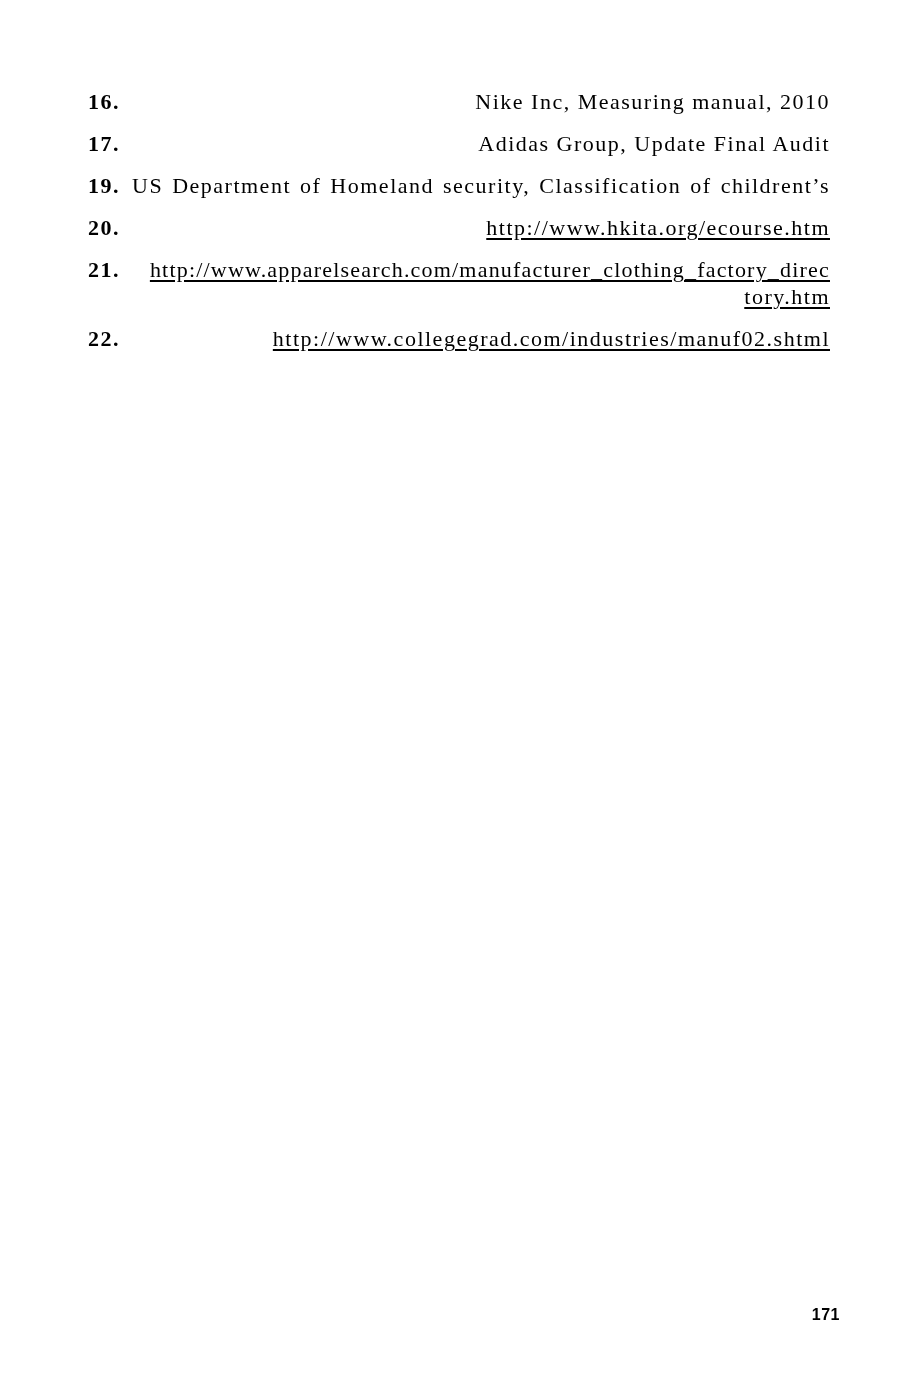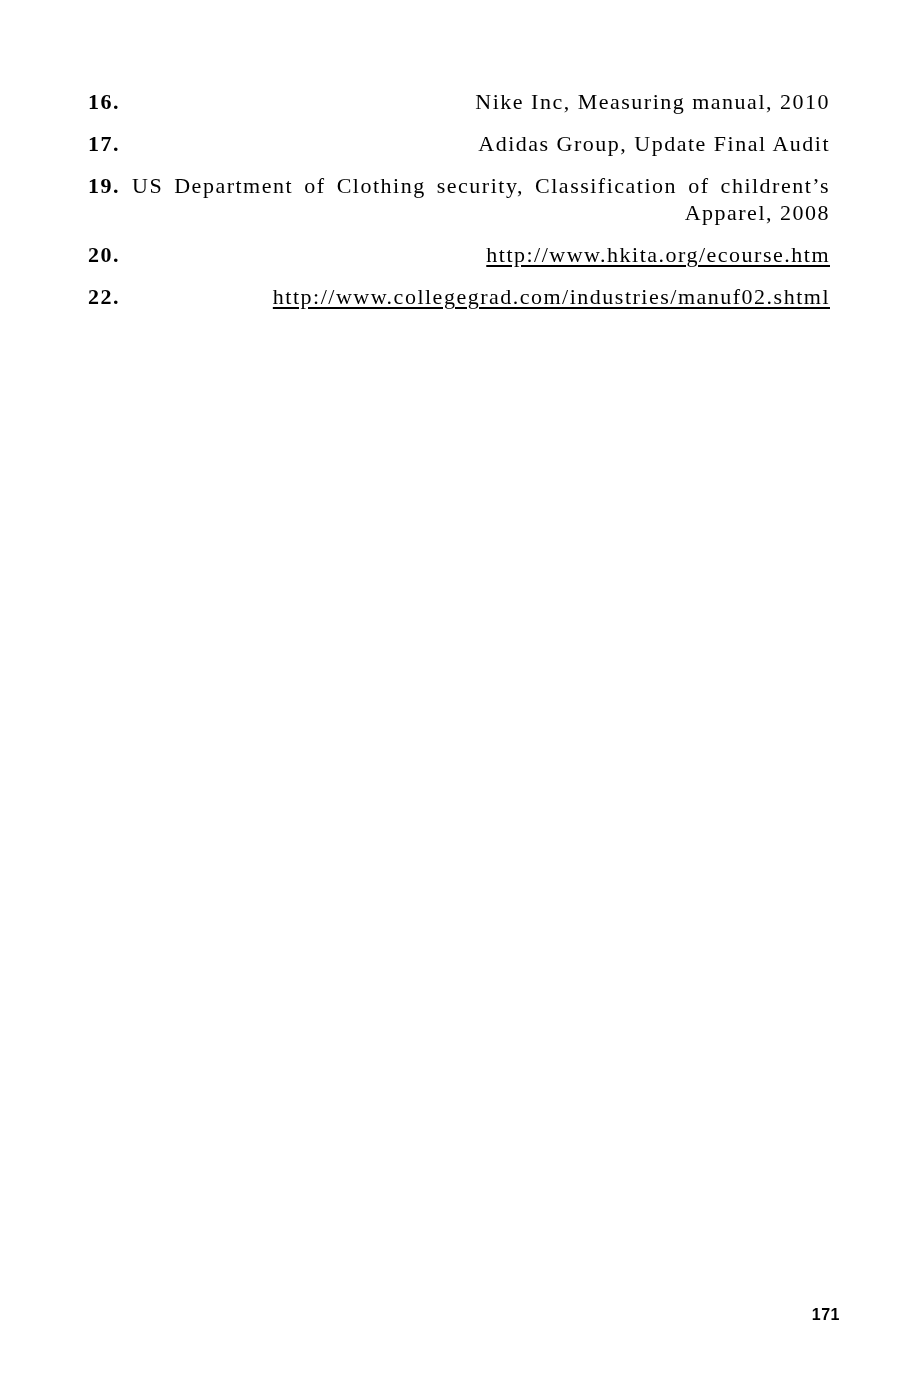--- a/index.html
+++ b/index.html
@@ -77,29 +77,33 @@
     </div>
 
     <div class="ref-item">
       <span class="ref-num">17.</span>
       <div class="line">Adidas Group, Update Final Audit</div>
     </div>
 
 
     <div class="ref-item">
       <span class="ref-num">19.</span>
-      <div class="line just">US Department of Clothing security, Classification of childrent’s</div>
-      <div class="line">Apparel, 2008</div>
+      <div class="line just">US Department of Homeland security, Classification of childrent’s</div>
     </div>
 
     <div class="ref-item">
       <span class="ref-num">20.</span>
       <div class="line url">http://www.hkita.org/ecourse.htm</div>
     </div>
 
+    <div class="ref-item">
+      <span class="ref-num">21.</span>
+      <div class="line url nowrap">http://www.apparelsearch.com/manufacturer_clothing_factory_direc</div>
+      <div class="line url">tory.htm</div>
+    </div>
 
     <div class="ref-item">
       <span class="ref-num">22.</span>
       <div class="line url">http://www.collegegrad.com/industries/manuf02.shtml</div>
     </div>
 
   </div>
 
   <div class="page-number">171</div>
 

